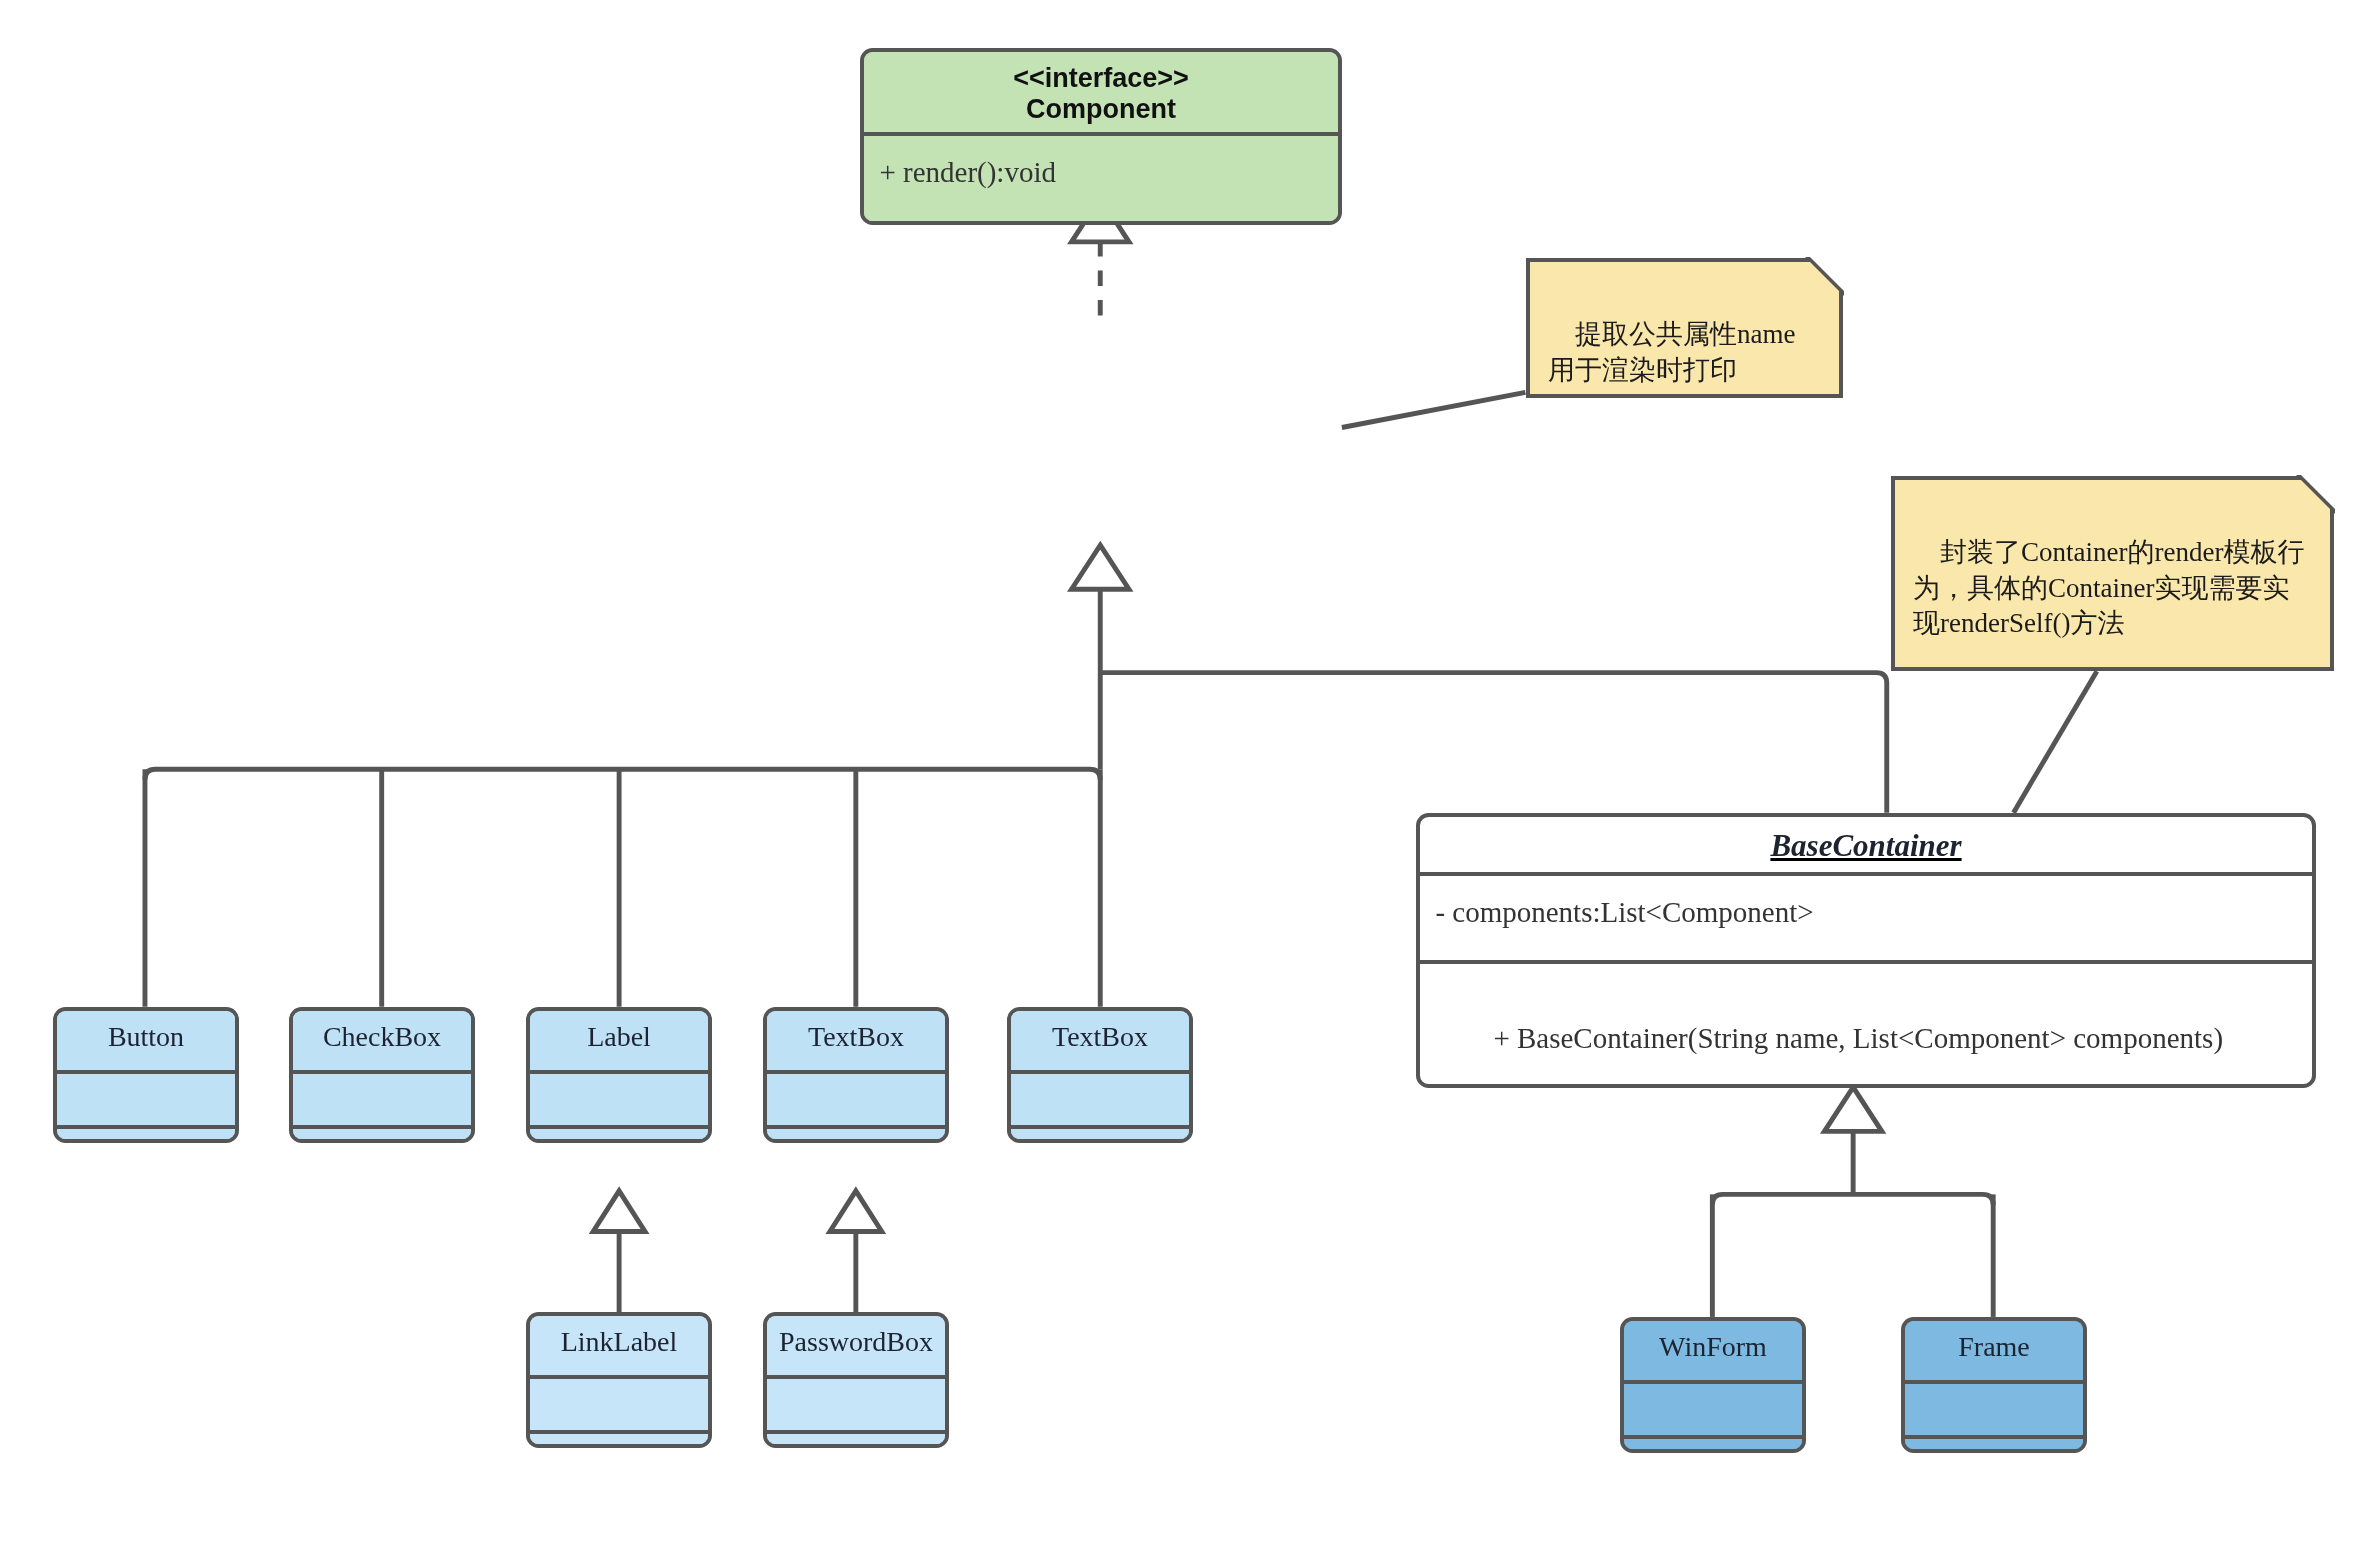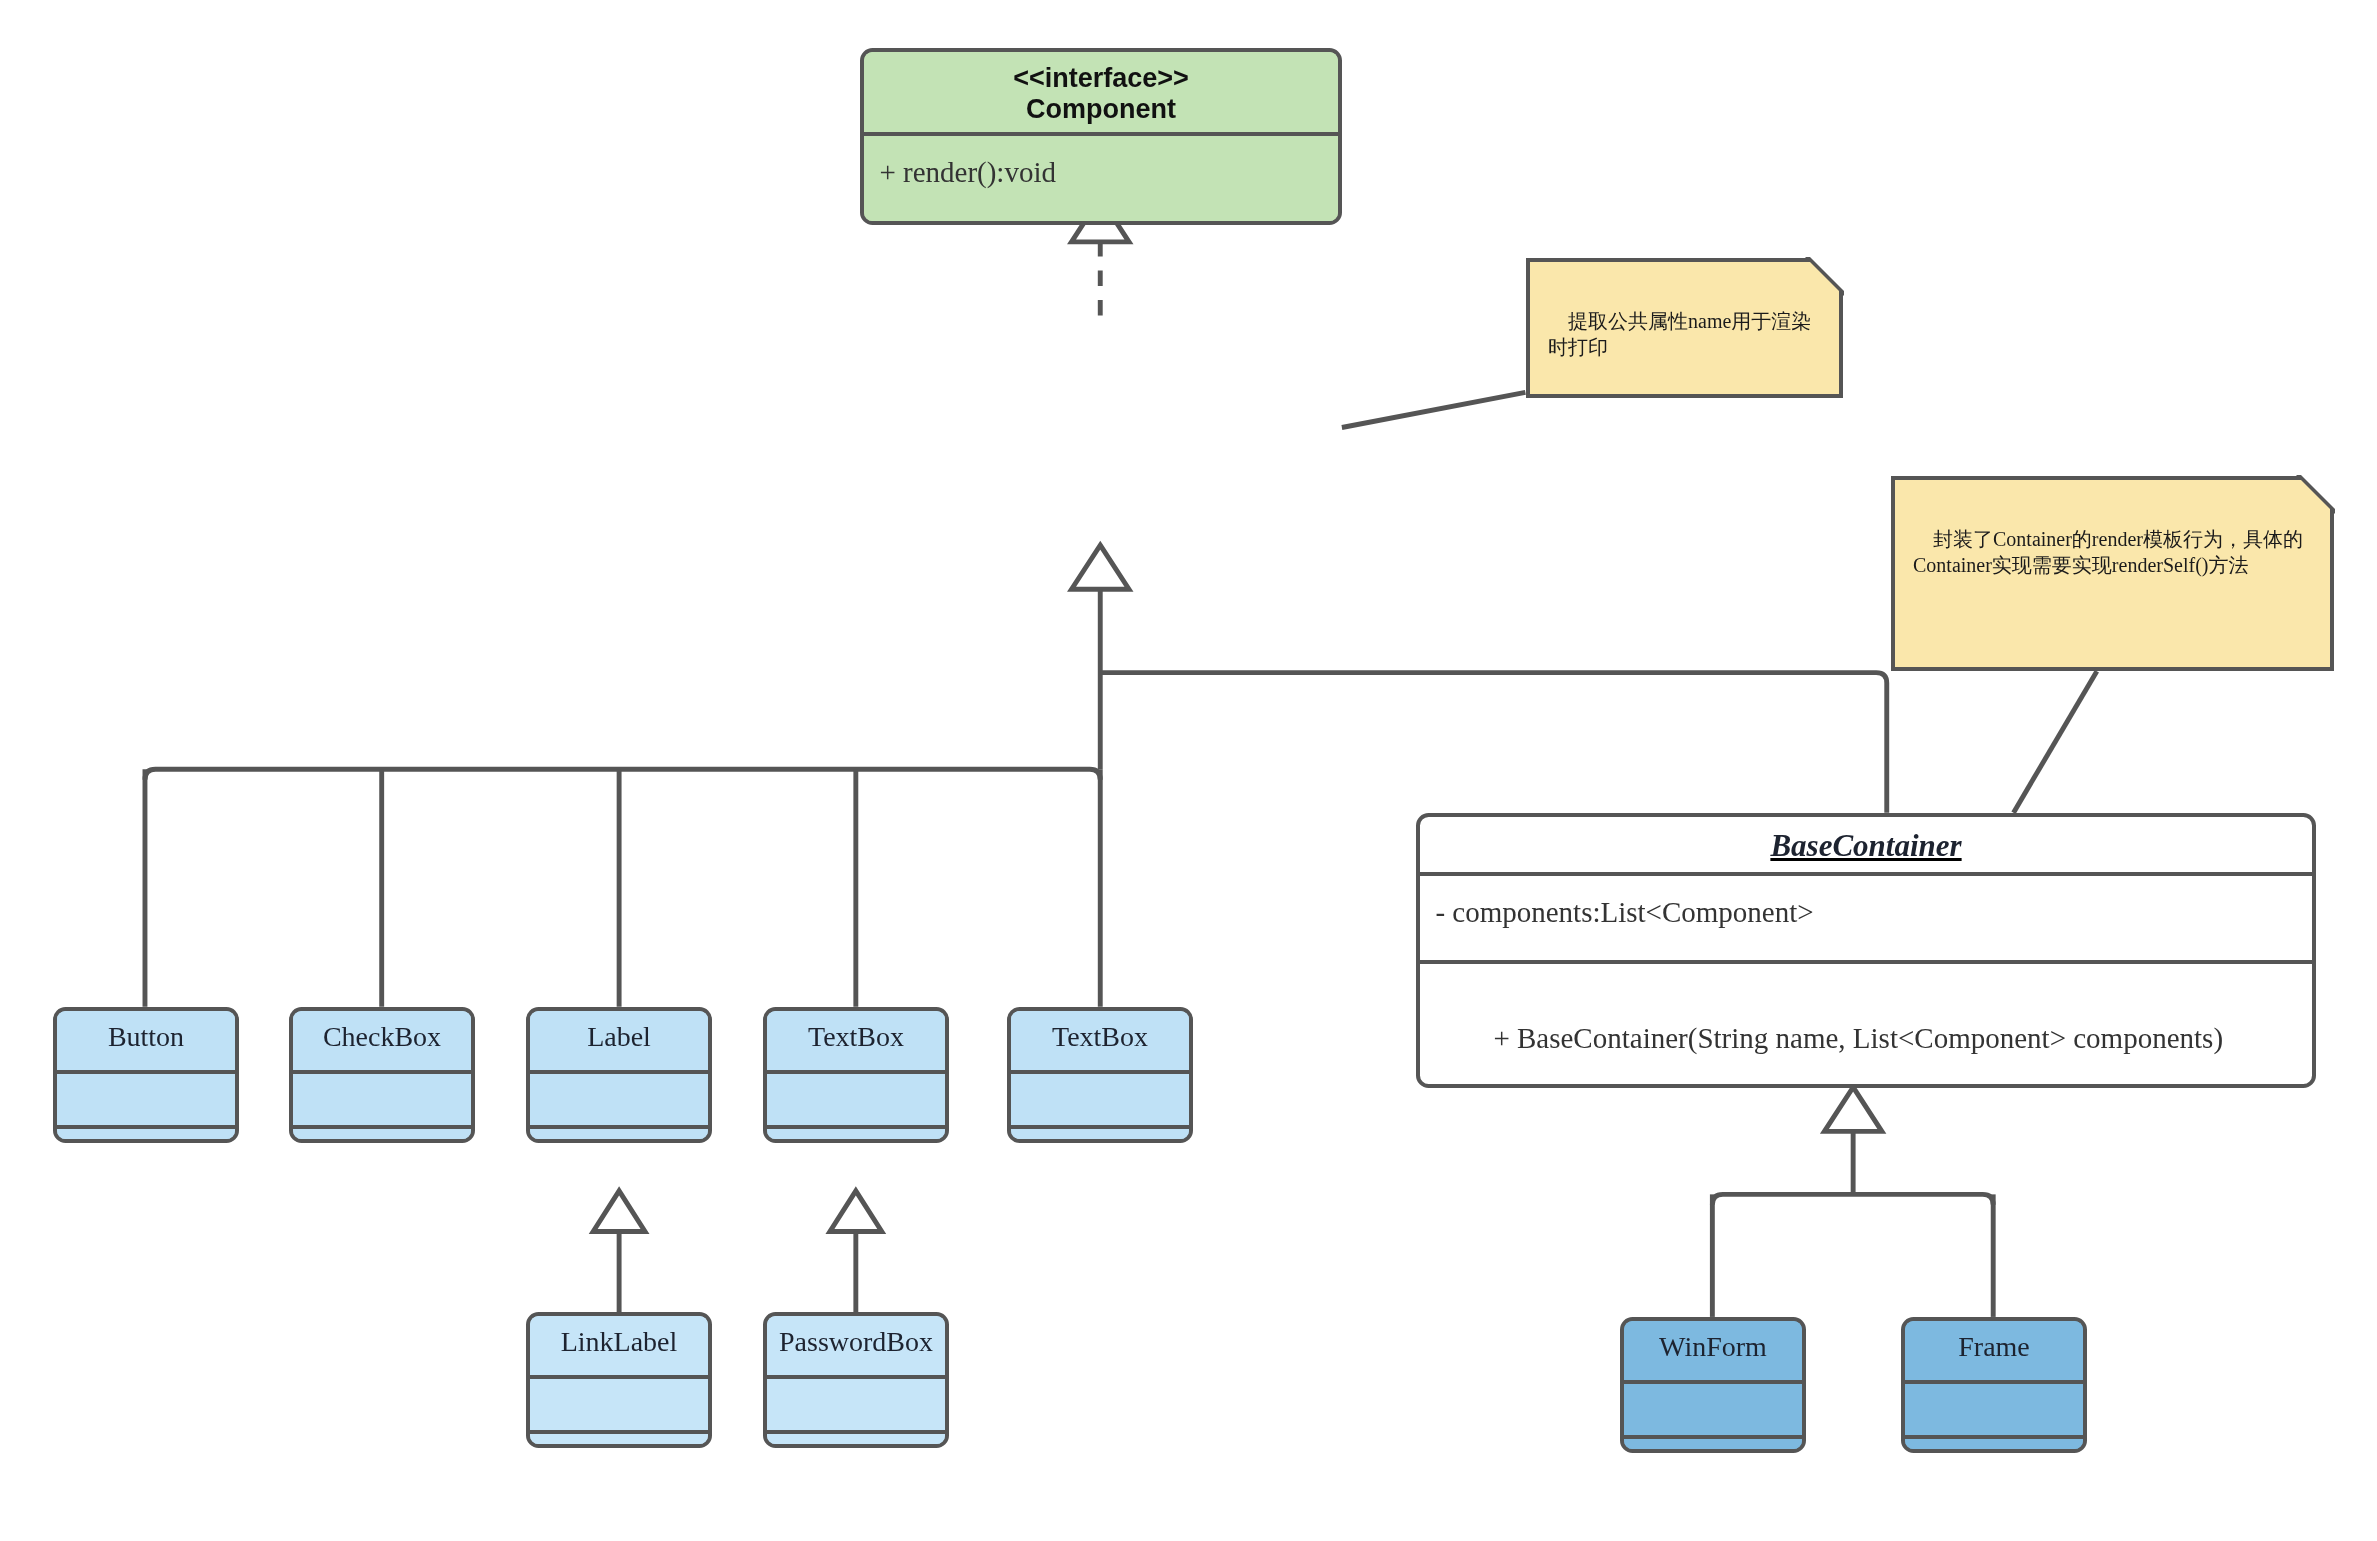--- a/index.html
+++ b/index.html
@@ -100,21 +100,21 @@
   .leaf2 .sec { background:#c6e5f8; }
   
   .leafc { background:#7db9e0; }
   .leafc .sec { background:#7db9e0; }
   
   .note {
     position: absolute;
     box-sizing: border-box;
     background: #fae7ab;
     border: 4.9px solid #555555;
-    font-size: 20px;
+    font-size: 27px;
     color: #1b1b1b;
     line-height: 1.32;
     padding: 19.6px 18px 14px 18px;
     white-space: pre-wrap;
   }
   #note-1 { left:1526px; top:258px; width:317px; height:140px; }
   #note-2 { left:1891px; top:476px; width:443px; height:195px; }
   .note-fold {
     position: absolute;
     top: -4.9px;

